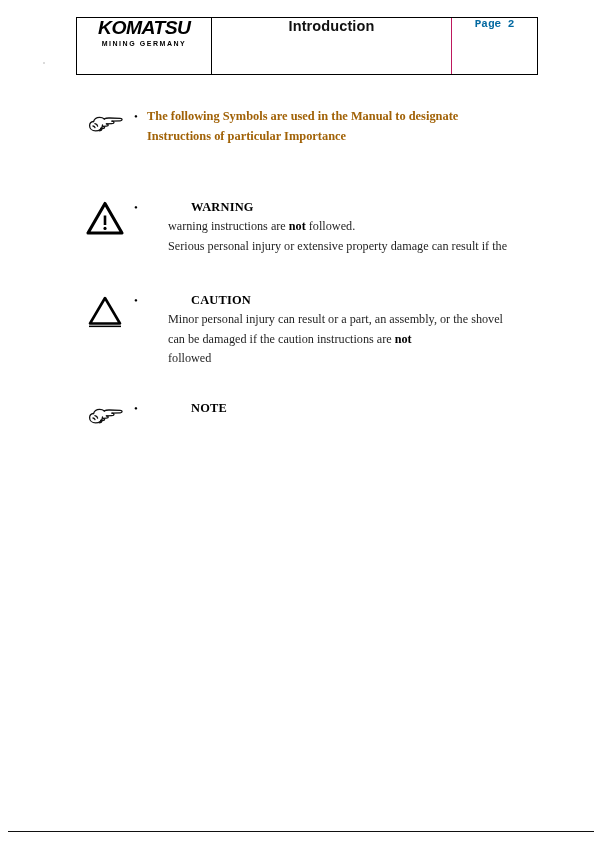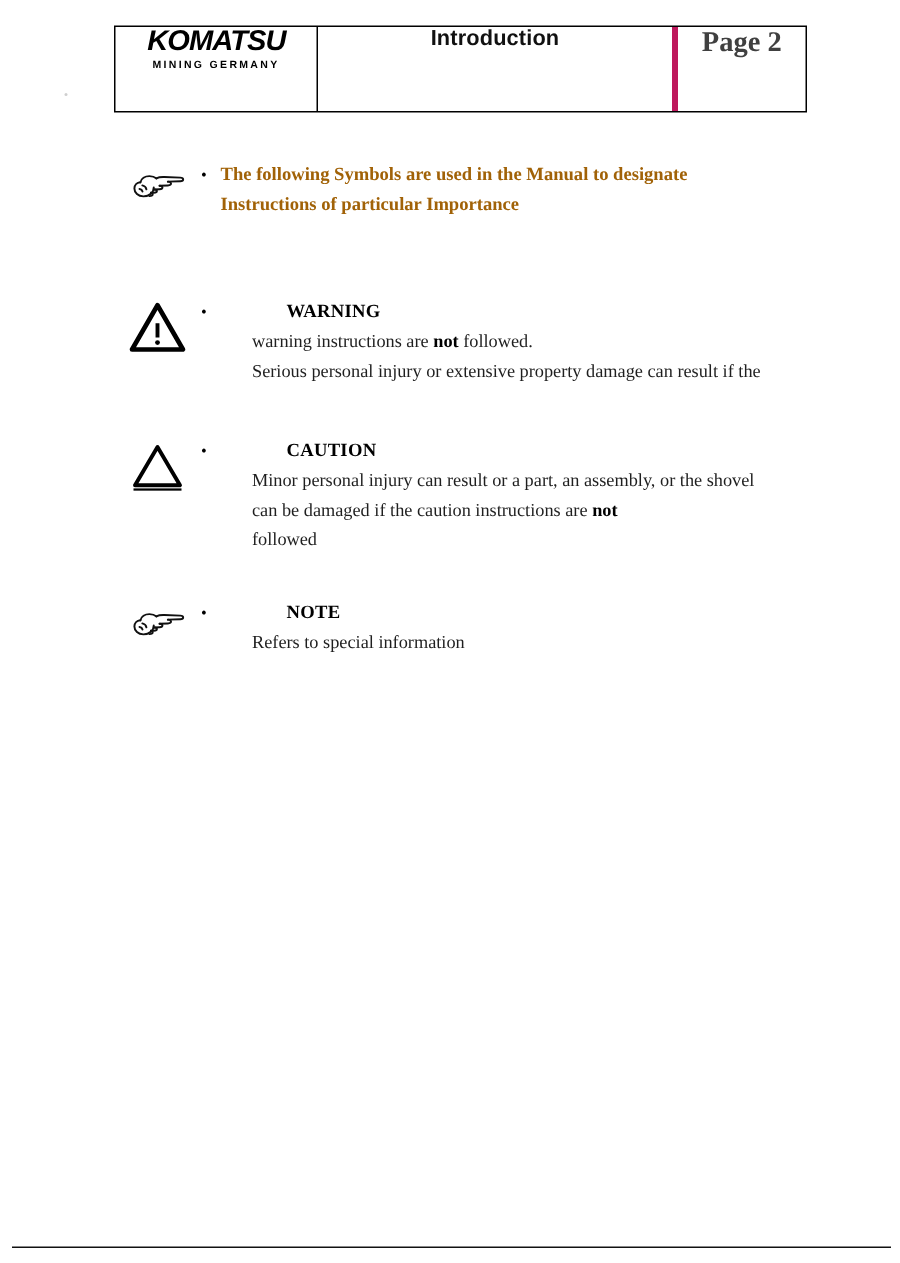--- a/index.html
+++ b/index.html
@@ -35,34 +35,34 @@
     box-sizing: border-box;
     height: 100%;
   }
   .hdr-logo {
     width: 135px;
     border-right: 1px solid #000;
     flex: 0 0 135px;
   }
   .hdr-title {
     flex: 1 1 auto;
-    border-right: 4px solid #be185d;
+    border-right: 1px solid #be185d;
     font-family: "Liberation Sans", "DejaVu Sans", sans-serif;
     font-weight: bold;
     font-size: 14.5px;
     letter-spacing: 0.1px;
     color: #111;
   }
   .hdr-page {
     width: 85px;
     flex: 0 0 85px;
-    font-family: Liberation Serif, serif;
-    font-weight: bold;
-    font-size: 19px;
-    color: #404040;
+    font-family: Liberation Mono, monospace;
+    font-weight: bold;
+    font-size: 11px;
+    color: #0369a1;
   }
 
   
   .logo-wrap {
     text-align: center;
     line-height: 1;
   }
   .logo-mark {
     font-family: "Liberation Sans", "DejaVu Sans", sans-serif;
     font-weight: bold;
@@ -280,21 +280,18 @@
             <path d="M8.0 17.0 C9.0 17.15 9.8 17.8 10.0 18.7"></path>
           </g>
         </svg>
       </span>
     </div>
     <div class="text-col">
       <div class="bullet-row">
         <span class="bullet">•</span>
         <span class="heading-text">NOTE</span>
       </div>
-      <div class="body-text">
-        <span>Refers to special information</span>
-      </div>
     </div>
   </div>
 
   <div class="footer-rule"></div>
 
 </div>
 
 </body></html>

